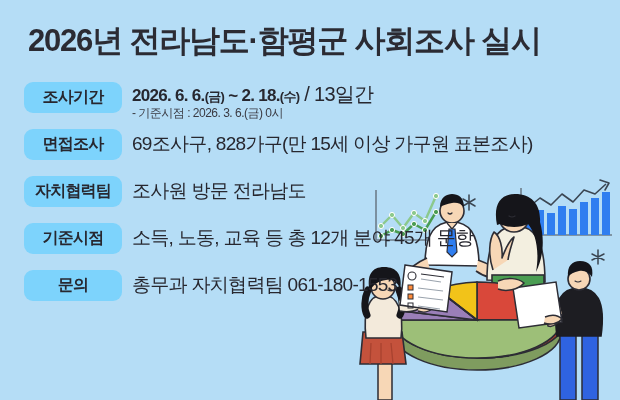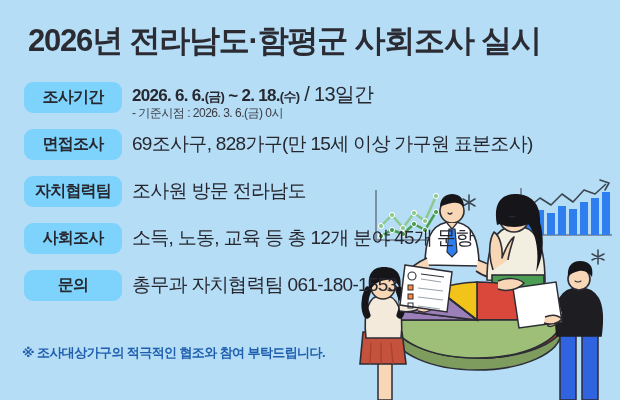--- a/index.html
+++ b/index.html
@@ -243,29 +243,28 @@
 
     <div class="row">
       <div class="label-box">
         <span class="label-text">자치협력팀</span>
       </div>
       <div class="value">조사원 방문 전라남도</div>
     </div>
 
     <div class="row">
       <div class="label-box">
-        <span class="label-text">사회조사</span>
+        <span class="label-text">기준시점</span>
       </div>
       <div class="value">소득, 노동, 교육 등 총 12개 분야 45개 문항</div>
     </div>
 
     <div class="row">
       <div class="label-box">
         <span class="label-text">문의</span>
       </div>
       <div class="value">총무과 자치협력팀 061-180-1553</div>
     </div>
 
   </div>
 
-  <div id="footnote">※ 조사대상가구의 적극적인 협조와 참여 부탁드립니다.</div>
 
 </div>
 
 </body></html>

